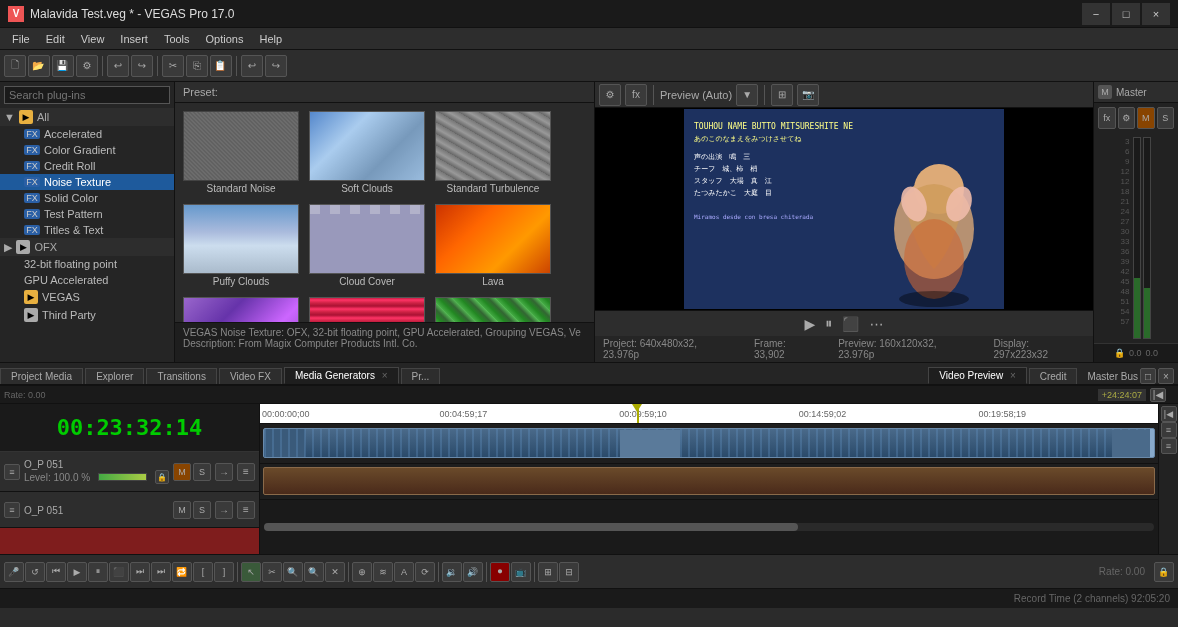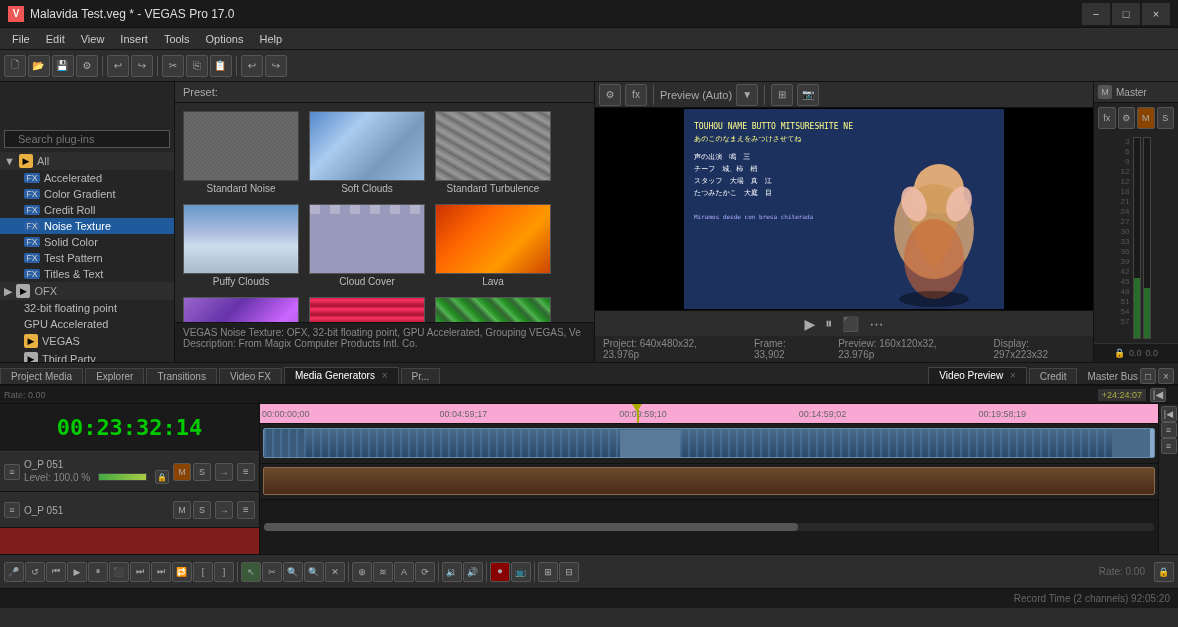--- a/index.html
+++ b/index.html
@@ -134,21 +134,21 @@
   <button class="tb-btn">📋</button>
   <div class="tb-sep"></div>
   <button class="tb-btn">↩</button>
   <button class="tb-btn">↪</button>
 </div>
 
 <div id="main" style="display:flex; height:280px;">
 
   <div id="fx-panel">
     <div id="fx-search">
-      <input type="text" style="width: 100%; background: rgb(26, 26, 26); border: 1px solid rgb(85, 85, 85); color: rgb(204, 204, 204); padding: 2px 13px; font-size: 11px; margin-top: 44px;" placeholder="Search plug-ins">
+      <input type="text" style="width: 100%; background: rgb(26, 26, 26); border: 1px solid rgb(85, 85, 85); color: rgb(204, 204, 204); padding: 2px 4px; font-size: 11px;" placeholder="Search plug-ins">
     </div>
     <div id="fx-tree">
 
       <div class="fx-group">
         <div class="fx-group-header">
           <span>▼</span>
           <span style="width:14px;height:14px;background:#e8b040;display:inline-block;border-radius:2px;font-size:9px;line-height:14px;text-align:center;color:#000;">▶</span>
           <span>All</span>
         </div>
         <div class="fx-item">
@@ -443,21 +443,21 @@
           <button class="tb-btn" style="width:18px;height:18px;font-size:9px;">S</button>
         </div>
         <button class="tb-btn" style="width:18px;height:18px;">→</button>
         <button class="tb-btn" style="width:18px;height:18px;">≡</button>
       </div>
 
     </div>
 
     <div style="flex:1; display:flex; flex-direction:column; overflow:hidden;">
 
-      <div style="background:#f9a8d4; height:20px; display:flex; align-items:center; font-size:9px; color:#666; border-bottom:1px solid #111; overflow:hidden; position:relative;">
+      <div style="background:#ffffff; height:20px; display:flex; align-items:center; font-size:9px; color:#666; border-bottom:1px solid #111; overflow:hidden; position:relative;">
 
         <div style="position:absolute; left:42%; top:0; width:2px; height:100%; background:#aaaa00; z-index:2;"></div>
         <div style="position:absolute; left:42%; top:0; width:0; height:0; border-left:5px solid transparent; border-right:5px solid transparent; border-top:8px solid #aaaa00; transform:translateX(-50%);"></div>
         <span style="position:absolute; left:2px;">00:00:00;00</span>
         <span style="position:absolute; left:20%;">00:04:59;17</span>
         <span style="position:absolute; left:40%;">00:09:59;10</span>
         <span style="position:absolute; left:60%;">00:14:59;02</span>
         <span style="position:absolute; left:80%;">00:19:58;19</span>
       </div>
 

